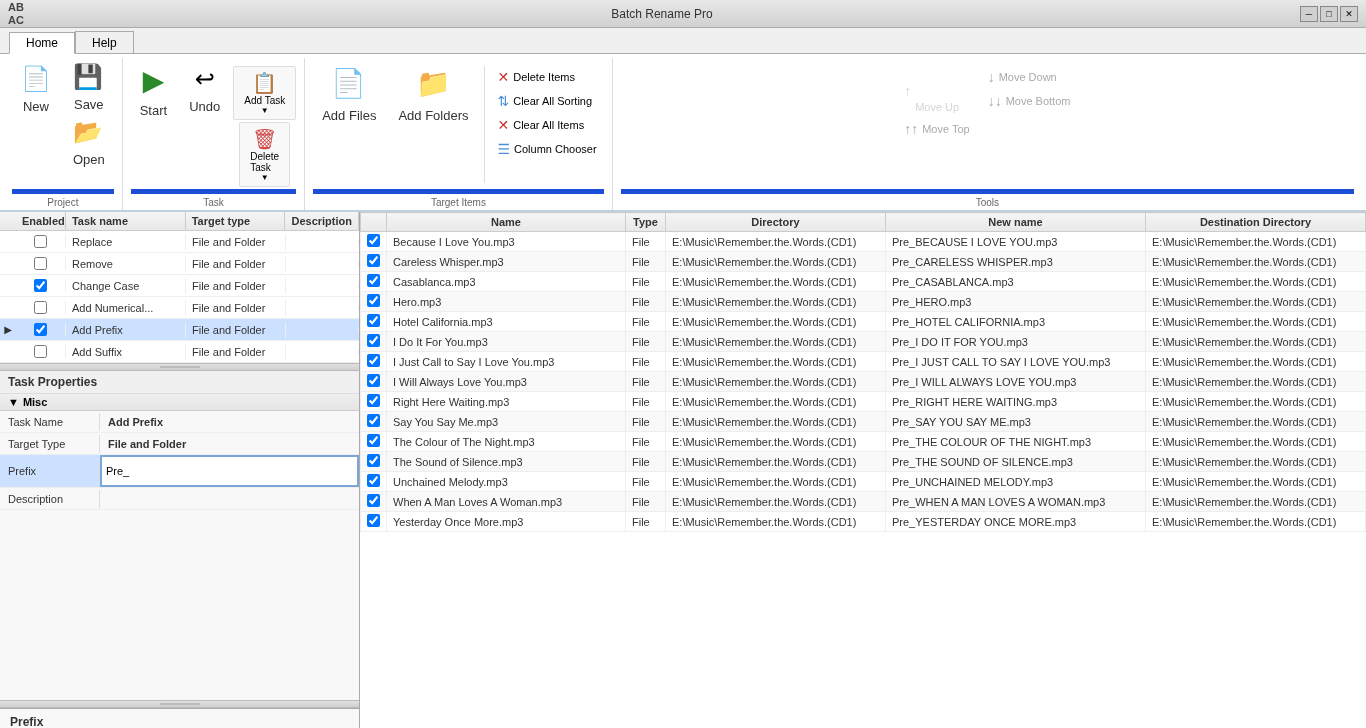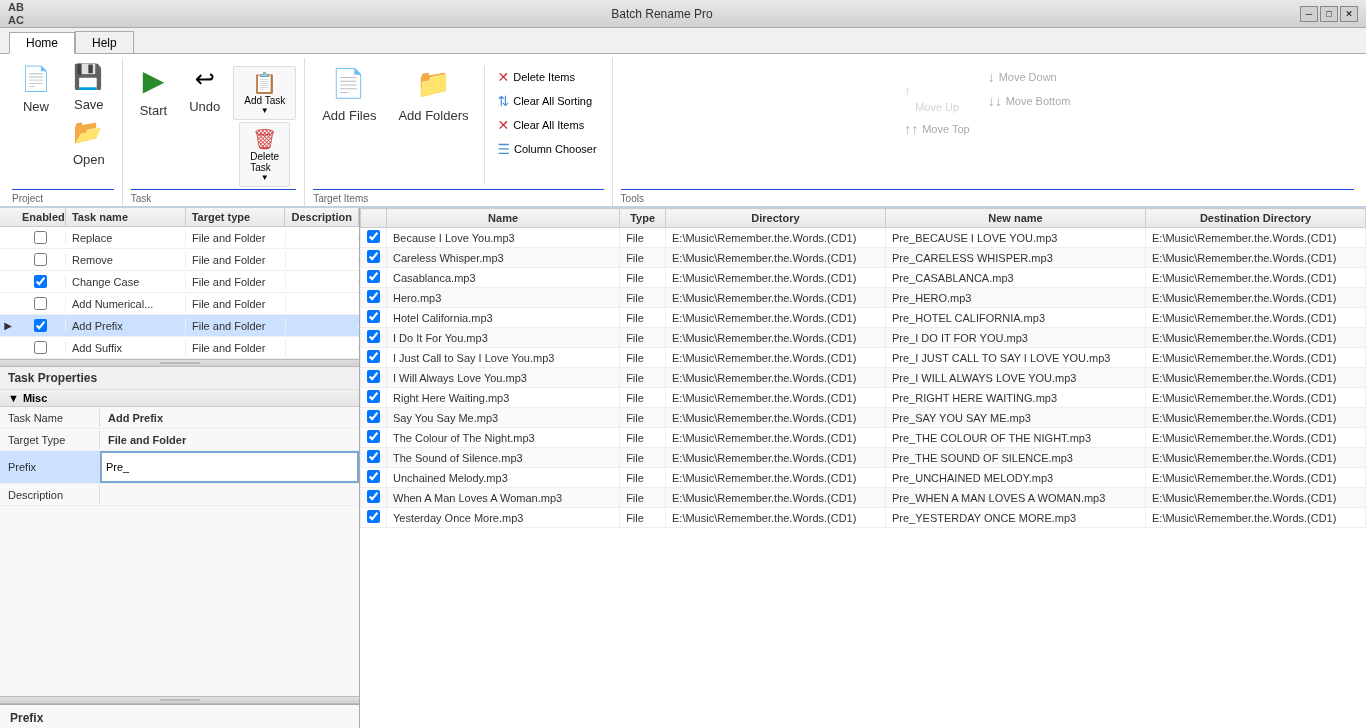--- a/index.html
+++ b/index.html
@@ -61,23 +61,23 @@
     .ribbon-group-content {
       display: flex;
       align-items: flex-start;
       gap: 4px;
       flex: 1;
       padding-top: 4px;
     }
     .ribbon-group-label {
       font-size: 10px;
       color: #666;
-      text-align: left;
+      text-align: center;
       padding: 3px 0 2px 0;
-      border-top: 1px solid #1d4ed8;
+      border-top: 5px solid #1d4ed8;
       width: 100%;
       margin-top: 2px;
     }
     .ribbon-btn {
       display: flex;
       flex-direction: column;
       align-items: center;
       padding: 4px 8px;
       border: 1px solid transparent;
       background: transparent;
@@ -253,21 +253,21 @@
       flex: 1;
       overflow: auto;
     }
     #file-table {
       width: 100%;
       border-collapse: collapse;
     }
     #file-table th {
       background: linear-gradient(to bottom, #f5f5f5, #e8e8e8);
       border: 1px solid #ccc;
-      padding: 3px 10px;
+      padding: 3px 4px;
       font-size: 11px;
       font-weight: bold;
       color: #333;
       white-space: nowrap;
       position: sticky;
       top: 0;
       z-index: 1;
     }
     #file-table td {
       border: 1px solid #eee;

